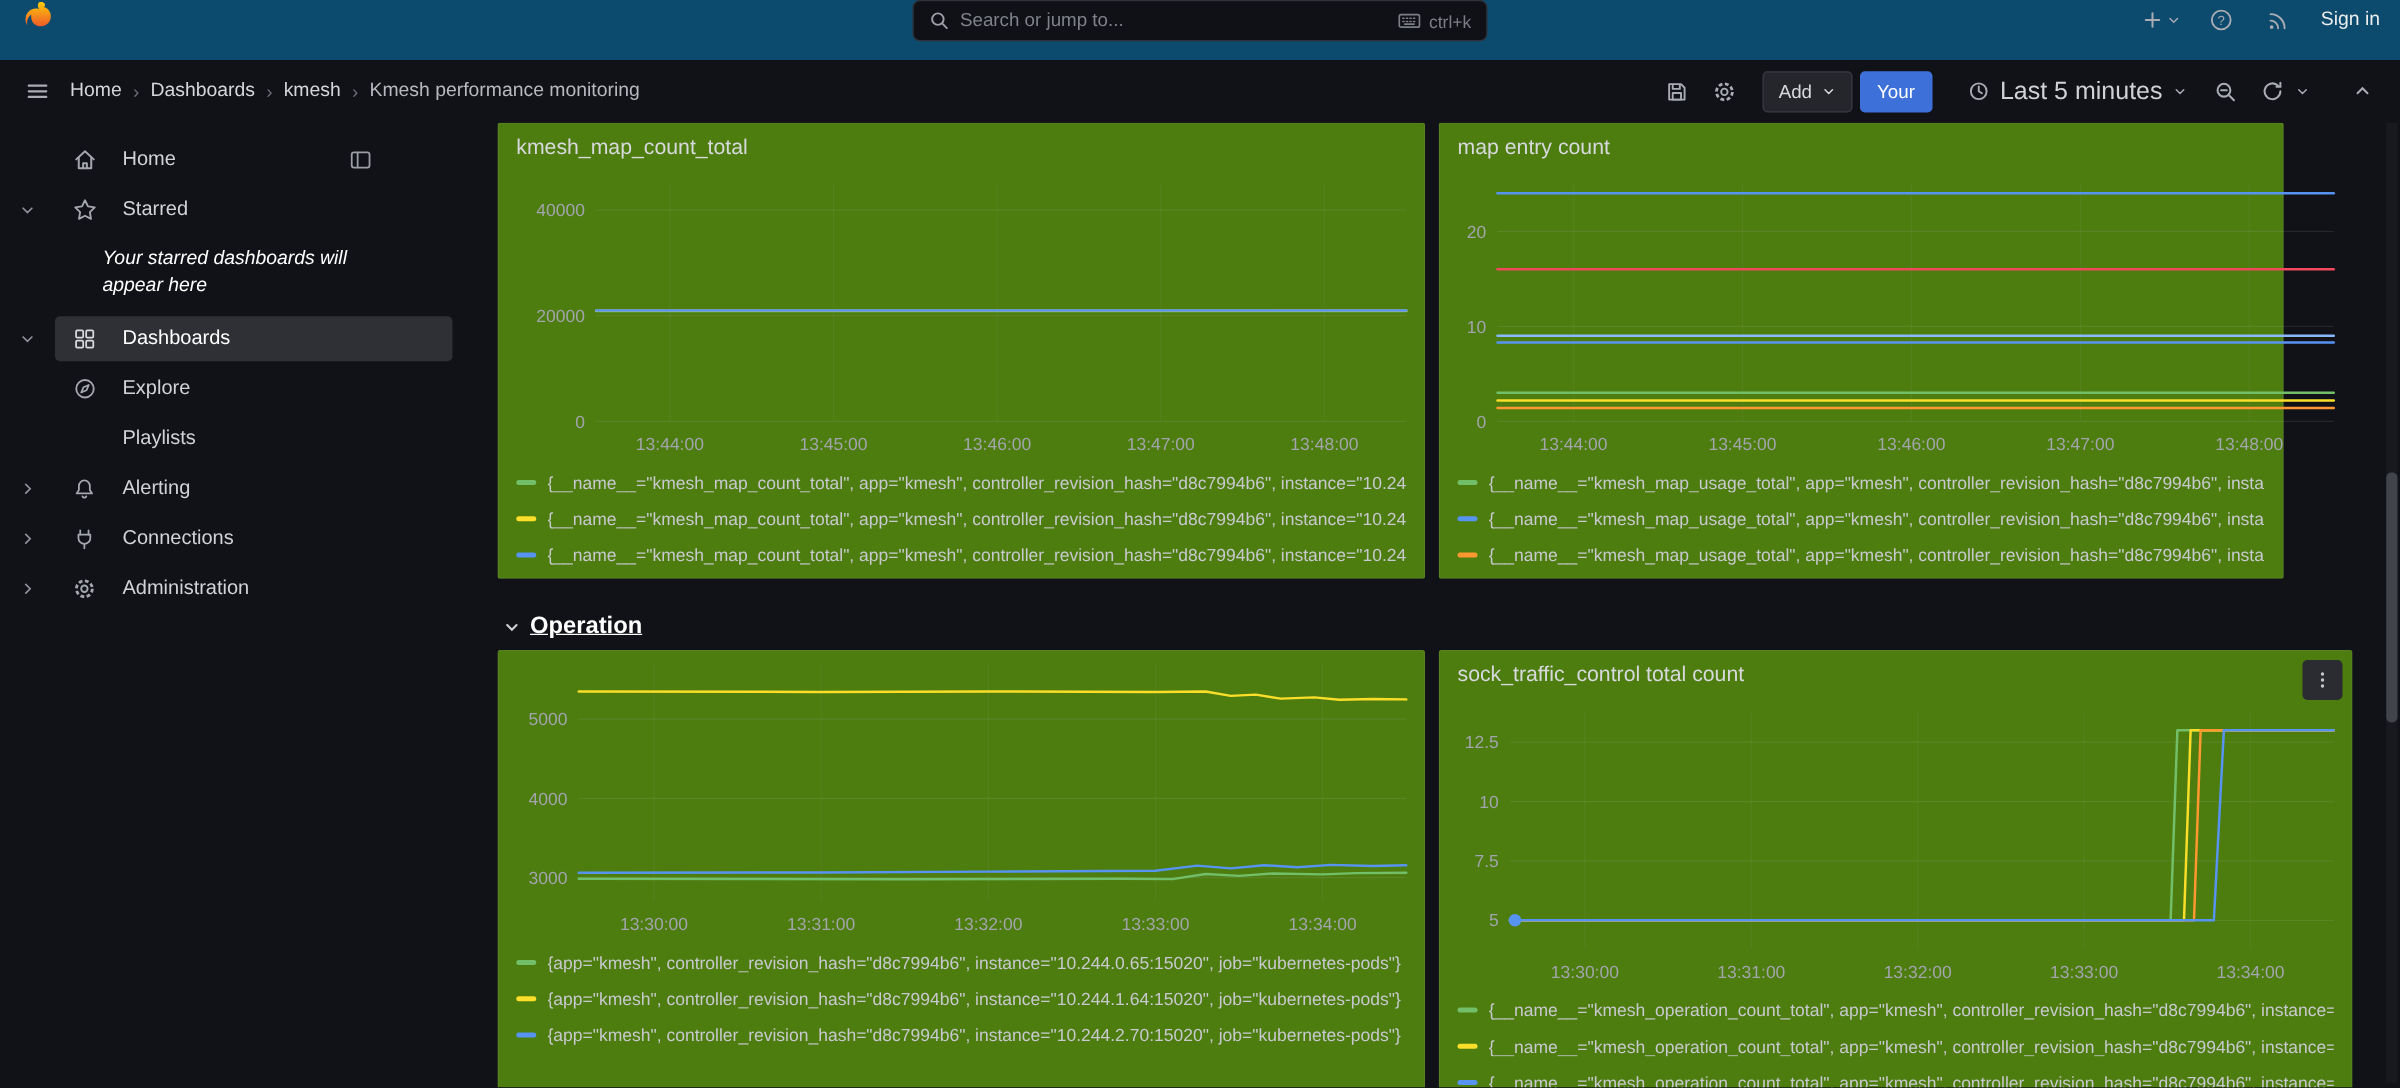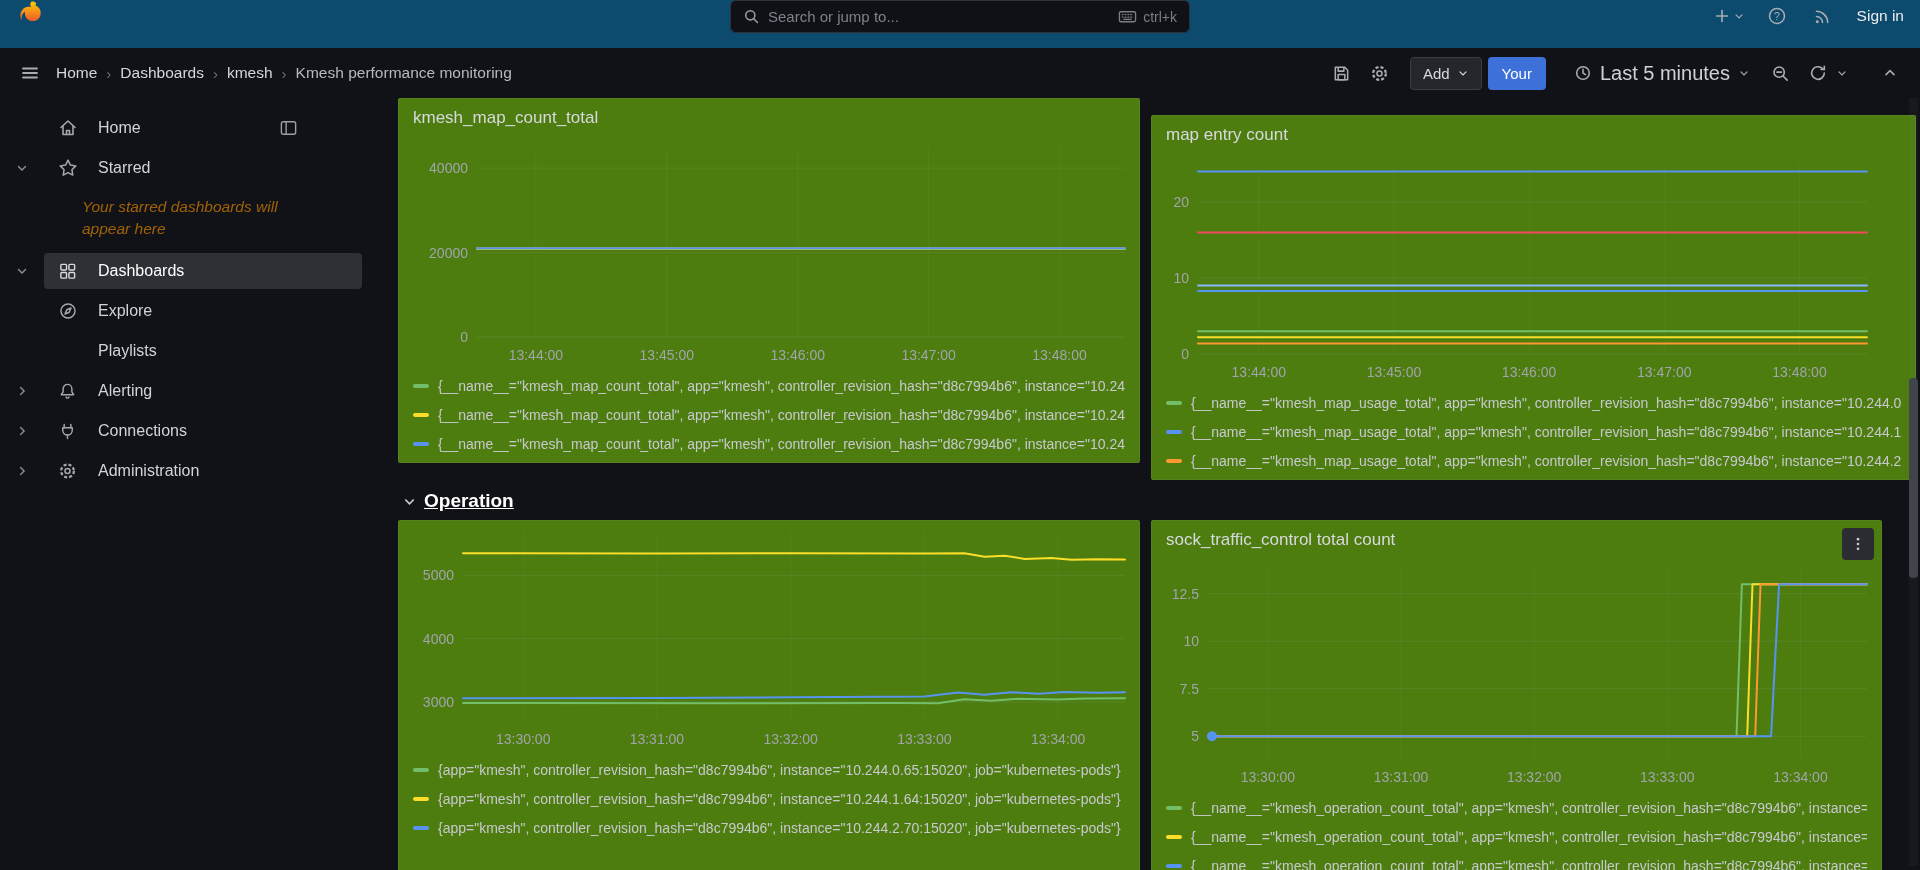--- a/index.html
+++ b/index.html
@@ -47,21 +47,21 @@
   
   .sidebar { position:absolute; top:98px; left:0; width:376px; bottom:0; padding-top:10px; }
   .nav-row { position:relative; height:40px; cursor:pointer; font-size:16px; color:#d2d3d8; }
   .nav-row.selected { color:#ffffff; }
   .nav-row.selected::before { content:""; position:absolute; left:44px; right:14px; top:2px; bottom:2px;
     background:rgba(204,204,220,0.16); border-radius:4px; }
   .chev { position:absolute; left:15px; top:50%; transform:translateY(-50%); color:#8e9197; display:flex; }
   .nav-icon { position:absolute; left:58px; top:50%; transform:translateY(-50%); color:#a4a7ae; display:flex; }
   .nav-label { position:absolute; left:98px; top:50%; transform:translateY(-50%); white-space:nowrap; }
   .dock { position:absolute; right:78px; top:50%; transform:translateY(-50%); color:#9b9ea5; display:flex; cursor:pointer; }
-  .starred-note { margin:8px 40px 10px 82px; width:232px; font-style:italic; color:#a16207;
+  .starred-note { margin:8px 40px 10px 82px; width:232px; font-style:italic; color:#ffffff;
     font-size:15.5px; line-height:1.45; }
 
   
   .content { position:absolute; left:376px; top:98px; right:0; bottom:0; overflow:hidden; }
   .panel { position:absolute; background:#4d7c0f; border:1px solid rgba(204,204,220,0.09);
     border-radius:2px; display:flex; flex-direction:column; }
   .panel-header { height:38px; flex:none; display:flex; align-items:center; padding:0 14px; cursor:pointer; position:relative; }
   .panel-title { font-size:17px; font-weight:500; color:#d8d9dd; font-family:"Liberation Sans", sans-serif; }
   .chart { height:230px; flex:none; }
   .legend { flex:1; overflow:hidden; padding:4px 14px 0; }
@@ -390,21 +390,21 @@
           <span class="swatch" style="background: rgb(250, 222, 42);"></span>
           <span class="legend-text">{__name__="kmesh_map_count_total", app="kmesh", controller_revision_hash="d8c7994b6", instance="10.244.1.64:15020", job="kubernetes-pods"}</span>
         </div>
         <div class="legend-row">
           <span class="swatch" style="background: rgb(87, 148, 242);"></span>
           <span class="legend-text">{__name__="kmesh_map_count_total", app="kmesh", controller_revision_hash="d8c7994b6", instance="10.244.2.70:15020", job="kubernetes-pods"}</span>
         </div>
       </div>
   </section>
 
-  <section class="panel" style="left:775px;top:17px;width:765px;height:365px">
+  <section class="panel" style="left:775px;top:0;width:676px;height:365px">
     <div class="panel-header">
       <h2 class="panel-title">map entry count</h2>
     </div>
     <div class="chart">
         <svg width="729" height="230">
           <line x1="106.81818181818181" x2="106.81818181818181" y1="10" y2="200" stroke="rgba(204,204,220,0.07)" stroke-width="1"></line>
           <text x="106.81818181818181" y="223" fill="#a2a5ac" font-size="14" text-anchor="middle" font-family="Liberation Sans, sans-serif">13:44:00</text>
           <line x1="241.96969696969697" x2="241.96969696969697" y1="10" y2="200" stroke="rgba(204,204,220,0.07)" stroke-width="1"></line>
           <text x="241.96969696969697" y="223" fill="#a2a5ac" font-size="14" text-anchor="middle" font-family="Liberation Sans, sans-serif">13:45:00</text>
           <line x1="377.1212121212121" x2="377.1212121212121" y1="10" y2="200" stroke="rgba(204,204,220,0.07)" stroke-width="1"></line>

